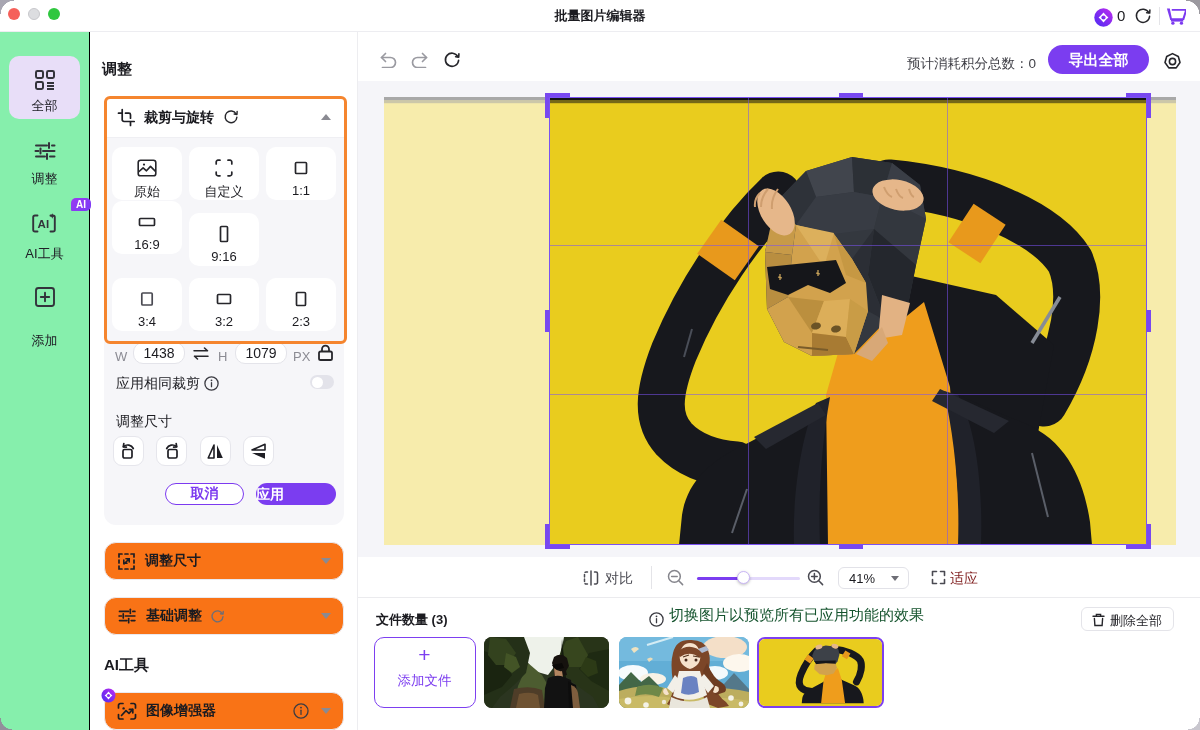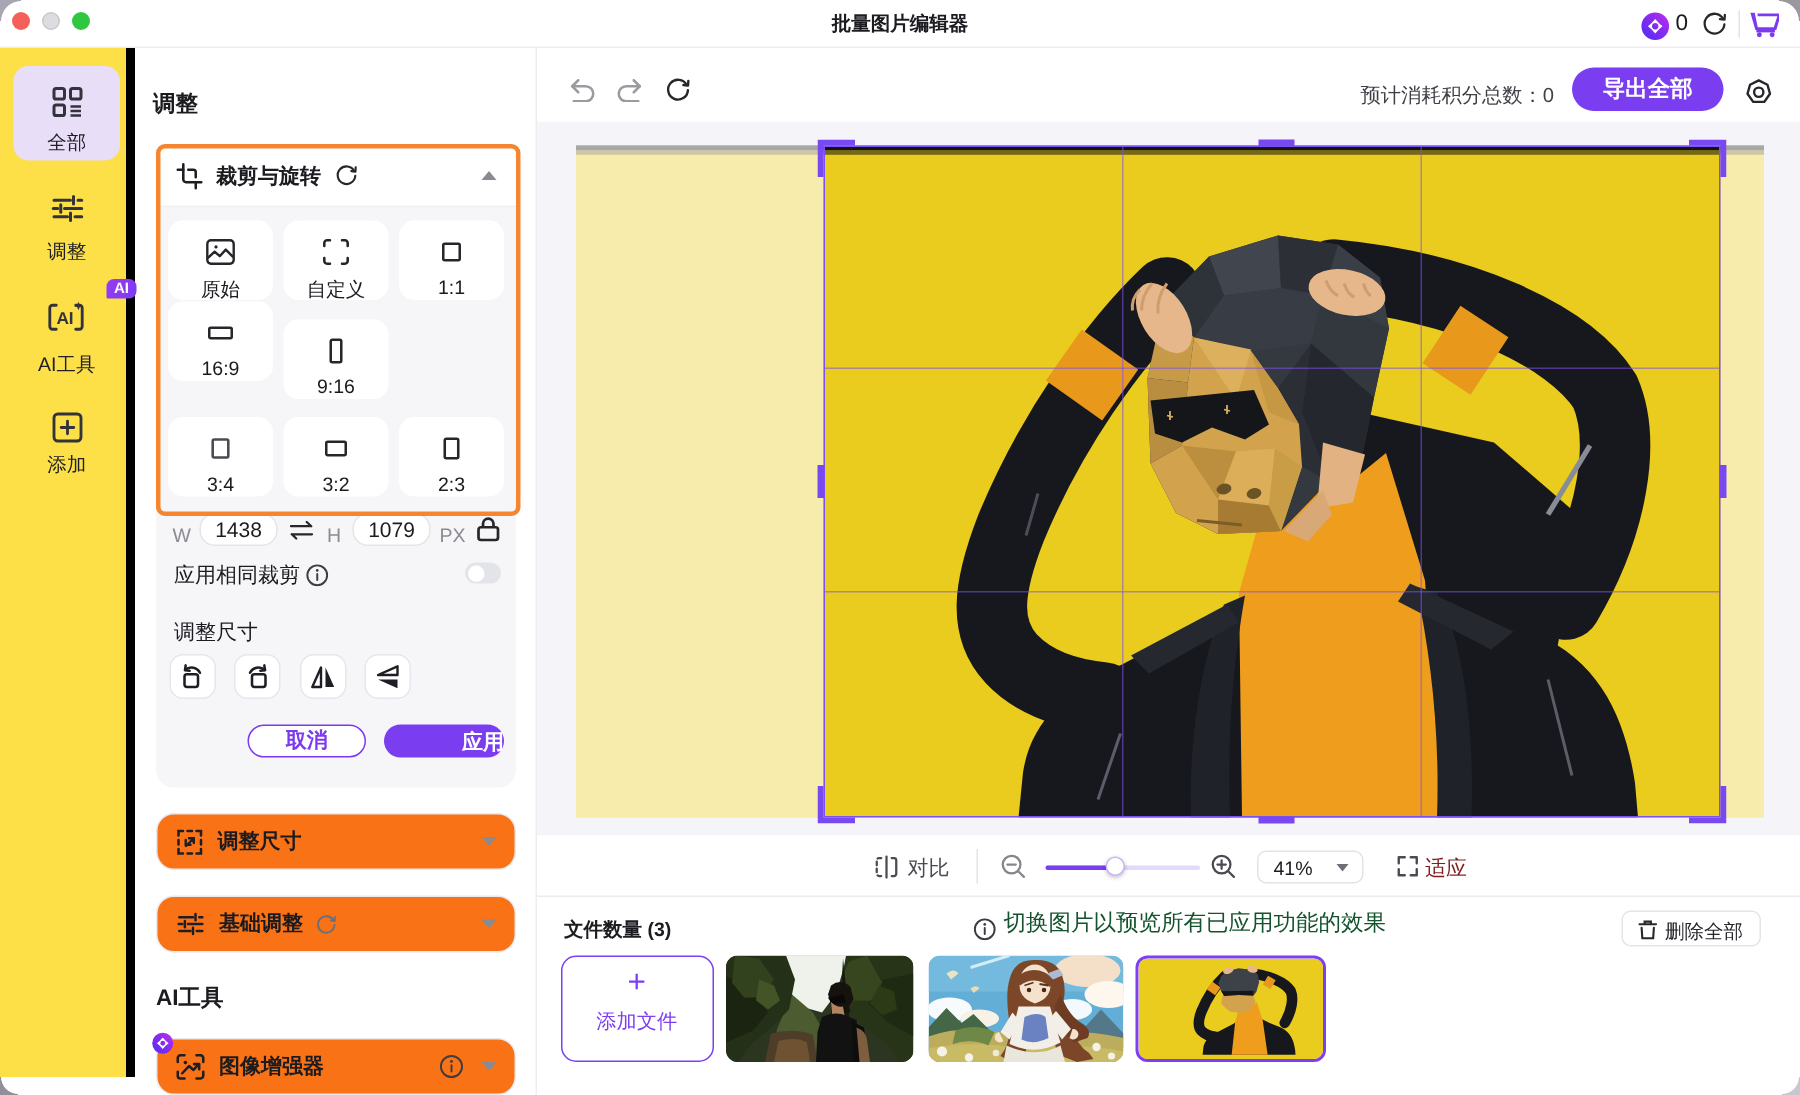--- a/index.html
+++ b/index.html
@@ -4,21 +4,21 @@
 <style>
 *{margin:0;padding:0;box-sizing:border-box}
 html,body{width:1200px;height:730px;overflow:hidden}
 body{font-family:"Liberation Sans",sans-serif;position:relative;background:#fff;color:#1c1c22}
 .abs{position:absolute}
 
 #titlebar{position:absolute;left:0;top:0;width:1200px;height:32px;background:#fff;border-bottom:1px solid #ededf1;z-index:30}
 .tl{position:absolute;top:8px;width:12px;height:12px;border-radius:50%}
 #title{position:absolute;top:0;left:0;width:1200px;height:32px;text-align:center;line-height:32px;font-size:13px;font-weight:bold;color:#1b1b20}
 
-#sidebar{position:absolute;left:0;top:20px;width:90px;height:698px;background:#fde047;border-right:6px solid #000000;z-index:20}
+#sidebar{position:absolute;left:0;top:32px;width:90px;height:698px;background:#86efac;border-right:1px solid #000000;z-index:20}
 .sideitem{position:absolute;left:9px;width:71px;text-align:center;color:#202027}
 .sideitem .lbl{font-size:13px;color:#202027}
 #side-all{top:24px;height:63px;background:#e8def8;border-radius:10px}
 
 #panel{position:absolute;left:90px;top:32px;width:268px;height:698px;background:#fff;border-right:1px solid #ededf0;z-index:10}
 #panel h3.sec{font-size:15px;font-weight:bold;color:#1b1b20}
 .card{position:absolute;left:14px;width:240px;background:#f97316;border:1px solid #e9e9ef;border-radius:12px}
 .cardrow{display:flex;align-items:center;height:100%;padding:0 12px}
 .cardrow .ttl{font-size:14px;font-weight:bold;color:#1b1b20;margin-left:9px}
 .caret{margin-left:auto;width:0;height:0;border-left:5px solid transparent;border-right:5px solid transparent;border-top:6px solid #8a8a92}
@@ -101,21 +101,21 @@
       <text x="5.6" y="16" font-size="11.5" font-weight="bold" fill="#33333b" stroke="none" font-family="Liberation Sans">AI</text>
       <path d="M20.3 1.2 l0.8 2 2 0.8 -2 0.8 -0.8 2 -0.8 -2 -2 -0.8 2 -0.8 z" fill="#33333b" stroke="none"></path>
     </svg>
     <div class="lbl" style="margin-top:5px">AI工具</div>
   </div>
   <div class="sideitem" style="top:246px;height:60px">
     <svg style="margin-top:8px" width="22" height="22" viewBox="0 0 22 22" fill="none" stroke="#33333b" stroke-width="1.9">
       <rect x="2" y="2" width="18" height="18" rx="2.5"></rect>
       <path d="M11 6.8 v8.4 M6.8 11 h8.4" stroke-linecap="round"></path>
     </svg>
-    <div class="lbl" style="margin-top:0">添加</div>
+    <div class="lbl" style="margin-top:20px">添加</div>
   </div>
 </div>
 
 <div id="panel">
   <h3 class="sec" style="position:absolute;left:12px;top:28px">调整</h3>
   <div id="cropcard">
     <div id="crophead">
       <svg class="abs" style="left:13px;top:11px" width="19" height="19" viewBox="0 0 19 19" fill="none" stroke="#1e1e24" stroke-width="1.7" stroke-linecap="round">
         <path d="M5.2 1.5 v10.2 a1.8 1.8 0 0 0 1.8 1.8 h10.2"></path>
         <path d="M1.5 5.2 h3.7 M8.5 5.2 h3.4 a1.6 1.6 0 0 1 1.6 1.6 v3.4 M13.5 14 v3.5"></path>
@@ -224,21 +224,21 @@
         </svg>
     </div>
     <div class="abs rotbtn" style="left:139px;top:339px">
       <svg width="19" height="19" viewBox="0 0 19 19">
           <path d="M3 8 h13 V2.2 Z" fill="none" stroke="#1e1e24" stroke-width="1.6" stroke-linejoin="round"></path>
           <path d="M3 11 h13 v5.8 Z" fill="#1e1e24"></path>
         </svg>
     </div>
 
     <div class="abs" style="left:61px;top:386px;width:79px;height:22px;border:1.5px solid #7c3af0;border-radius:11px;background:#fff;text-align:center;line-height:19px;font-size:14px;font-weight:bold;color:#7c3af0">取消</div>
-    <div class="abs" style="left:152px;top:386px;width:80px;height:22px;border-radius:11px;background:#7b3df0;text-align:right;line-height:22px;font-size:14px;font-weight:bold;color:#fff">应用</div>
+    <div class="abs" style="left:152px;top:386px;width:80px;height:22px;border-radius:11px;background:#7b3df0;text-align:left;line-height:22px;font-size:14px;font-weight:bold;color:#fff">应用</div>
   </div>
   <div id="orangebox"></div>
   <div class="card" id="card-resize" style="top:510px;height:38px">
     <div class="cardrow">
       <svg width="19" height="19" viewBox="0 0 19 19" fill="none" stroke="#1e1e24" stroke-width="1.7" stroke-linecap="round">
         <path d="M2 5 v-3 h3 M8 2 h3 M14 2 h3 v3 M2 8 v3 M2 14 v3 h3 M8 17 h3 M14 17 h3 v-3 M17 8 v3" stroke-dasharray="none"></path>
         <path d="M7 12 l5-5 M12.2 10 v-3.2 h-3.2 M6.8 8 v3.2 h3.2" stroke-width="1.6"></path>
       </svg>
       <div class="ttl">调整尺寸</div>
       <div class="caret"></div>

